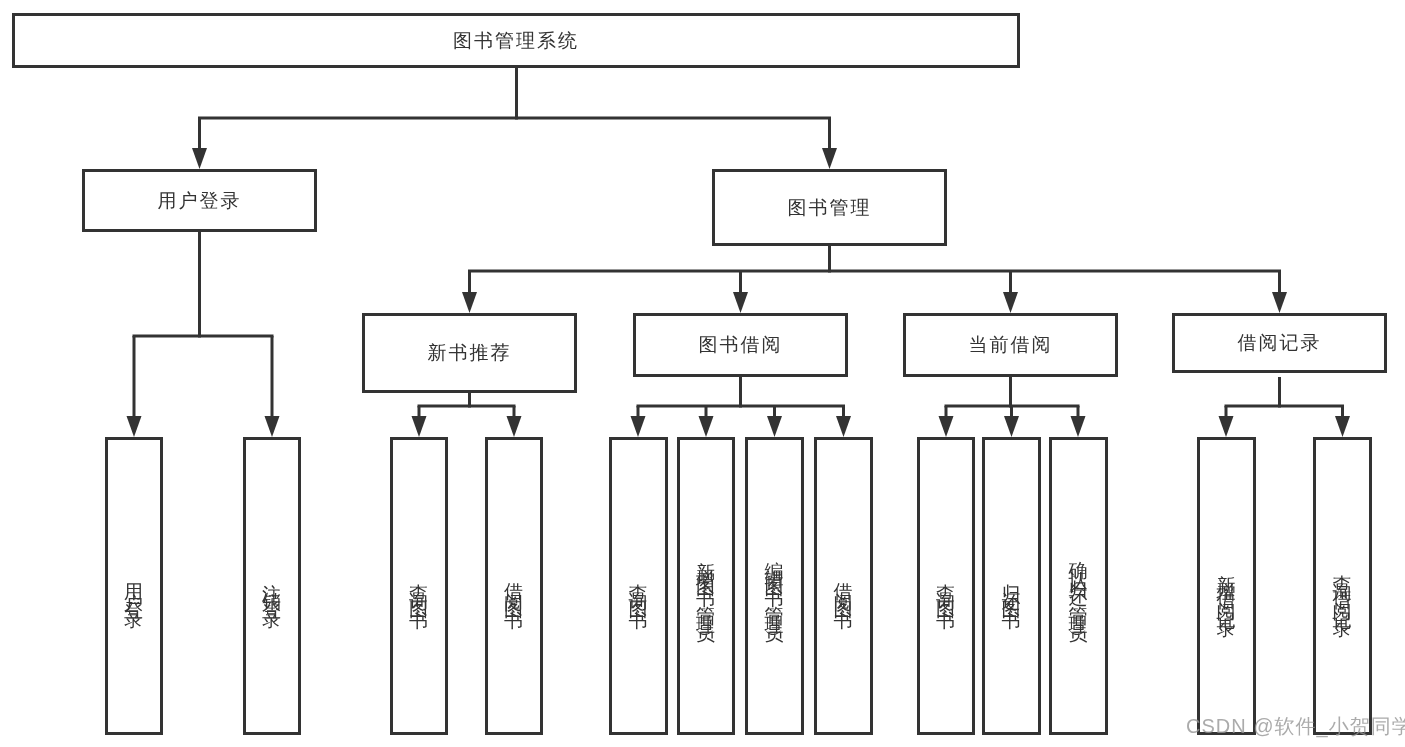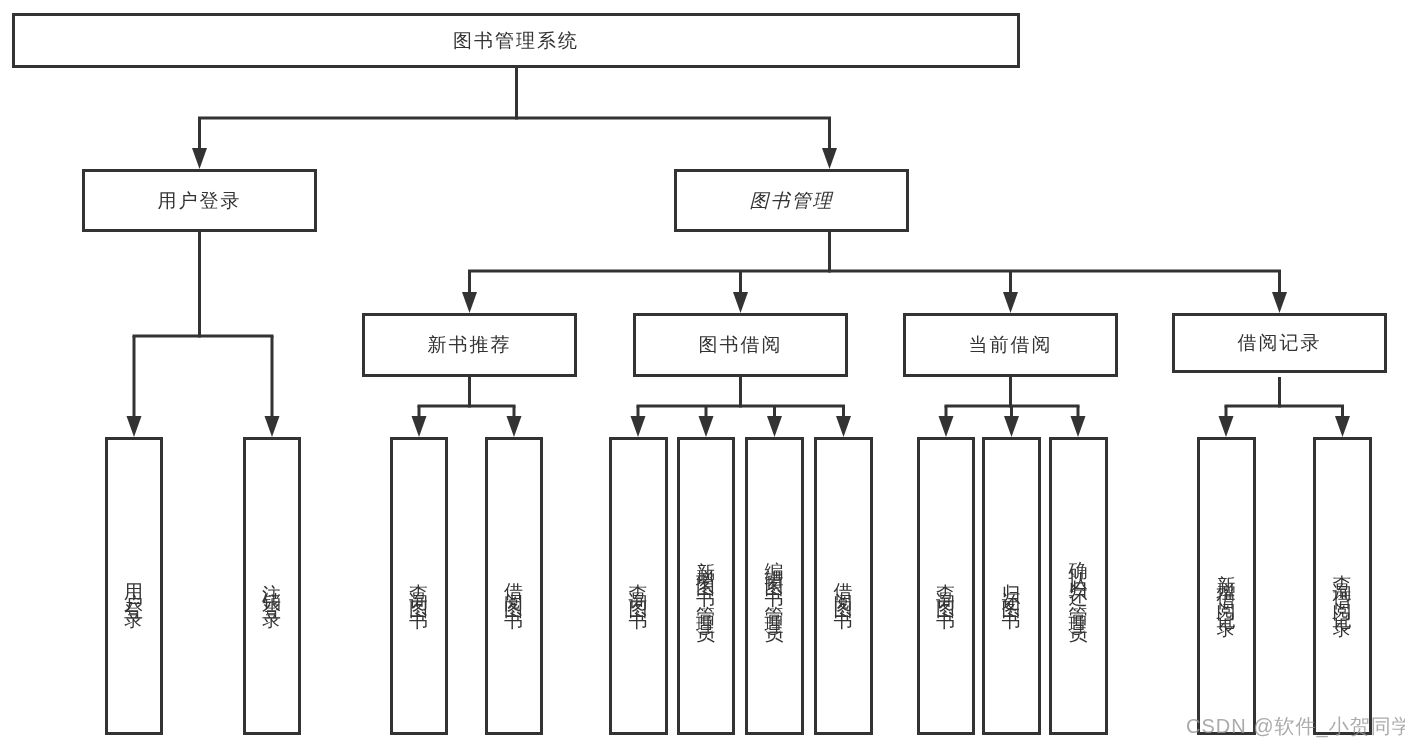--- a/index.html
+++ b/index.html
@@ -128,23 +128,23 @@
       <line x1="1226" y1="406" x2="1226" y2="420" fill="none"></line>
       <polygon points="1218.5,416 1233.5,416 1226,437" stroke="none"></polygon>
       <line x1="1342.5" y1="406" x2="1342.5" y2="420" fill="none"></line>
       <polygon points="1335,416 1350,416 1342.5,437" stroke="none"></polygon>
     </g>
   </svg>
 
   <div class="box h-box" style="left:12px; top:13px; width:1008px; height:55px;">图书管理系统</div>
 
   <div class="box h-box" style="left:82px; top:169px; width:235px; height:63px;">用户登录</div>
-  <div class="box h-box" style="left:674px; top:169px; width:235px; height:63px;font-style:italic;">图书管理</div>
+  <div class="box h-box" style="left:712px; top:169px; width:235px; height:77px;">图书管理</div>
 
-  <div class="box h-box" style="left:362px; top:313px; width:215px; height:64px;">新书推荐</div>
+  <div class="box h-box" style="left:362px; top:313px; width:215px; height:80px;">新书推荐</div>
   <div class="box h-box" style="left:633px; top:313px; width:215px; height:64px;">图书借阅</div>
   <div class="box h-box" style="left:903px; top:313px; width:215px; height:64px;">当前借阅</div>
   <div class="box h-box" style="left:1172px; top:313px; width:215px; height:60px;">借阅记录</div>
 
   <div class="box v-box" style="left:105px; top:437px; width:58px; height:298px;">用户登录</div>
   <div class="box v-box" style="left:243px; top:437px; width:58px; height:298px;">注销登录</div>
 
   <div class="box v-box" style="left:390px; top:437px; width:58px; height:298px;">查询图书</div>
   <div class="box v-box" style="left:485px; top:437px; width:58px; height:298px;">借阅图书</div>
 

